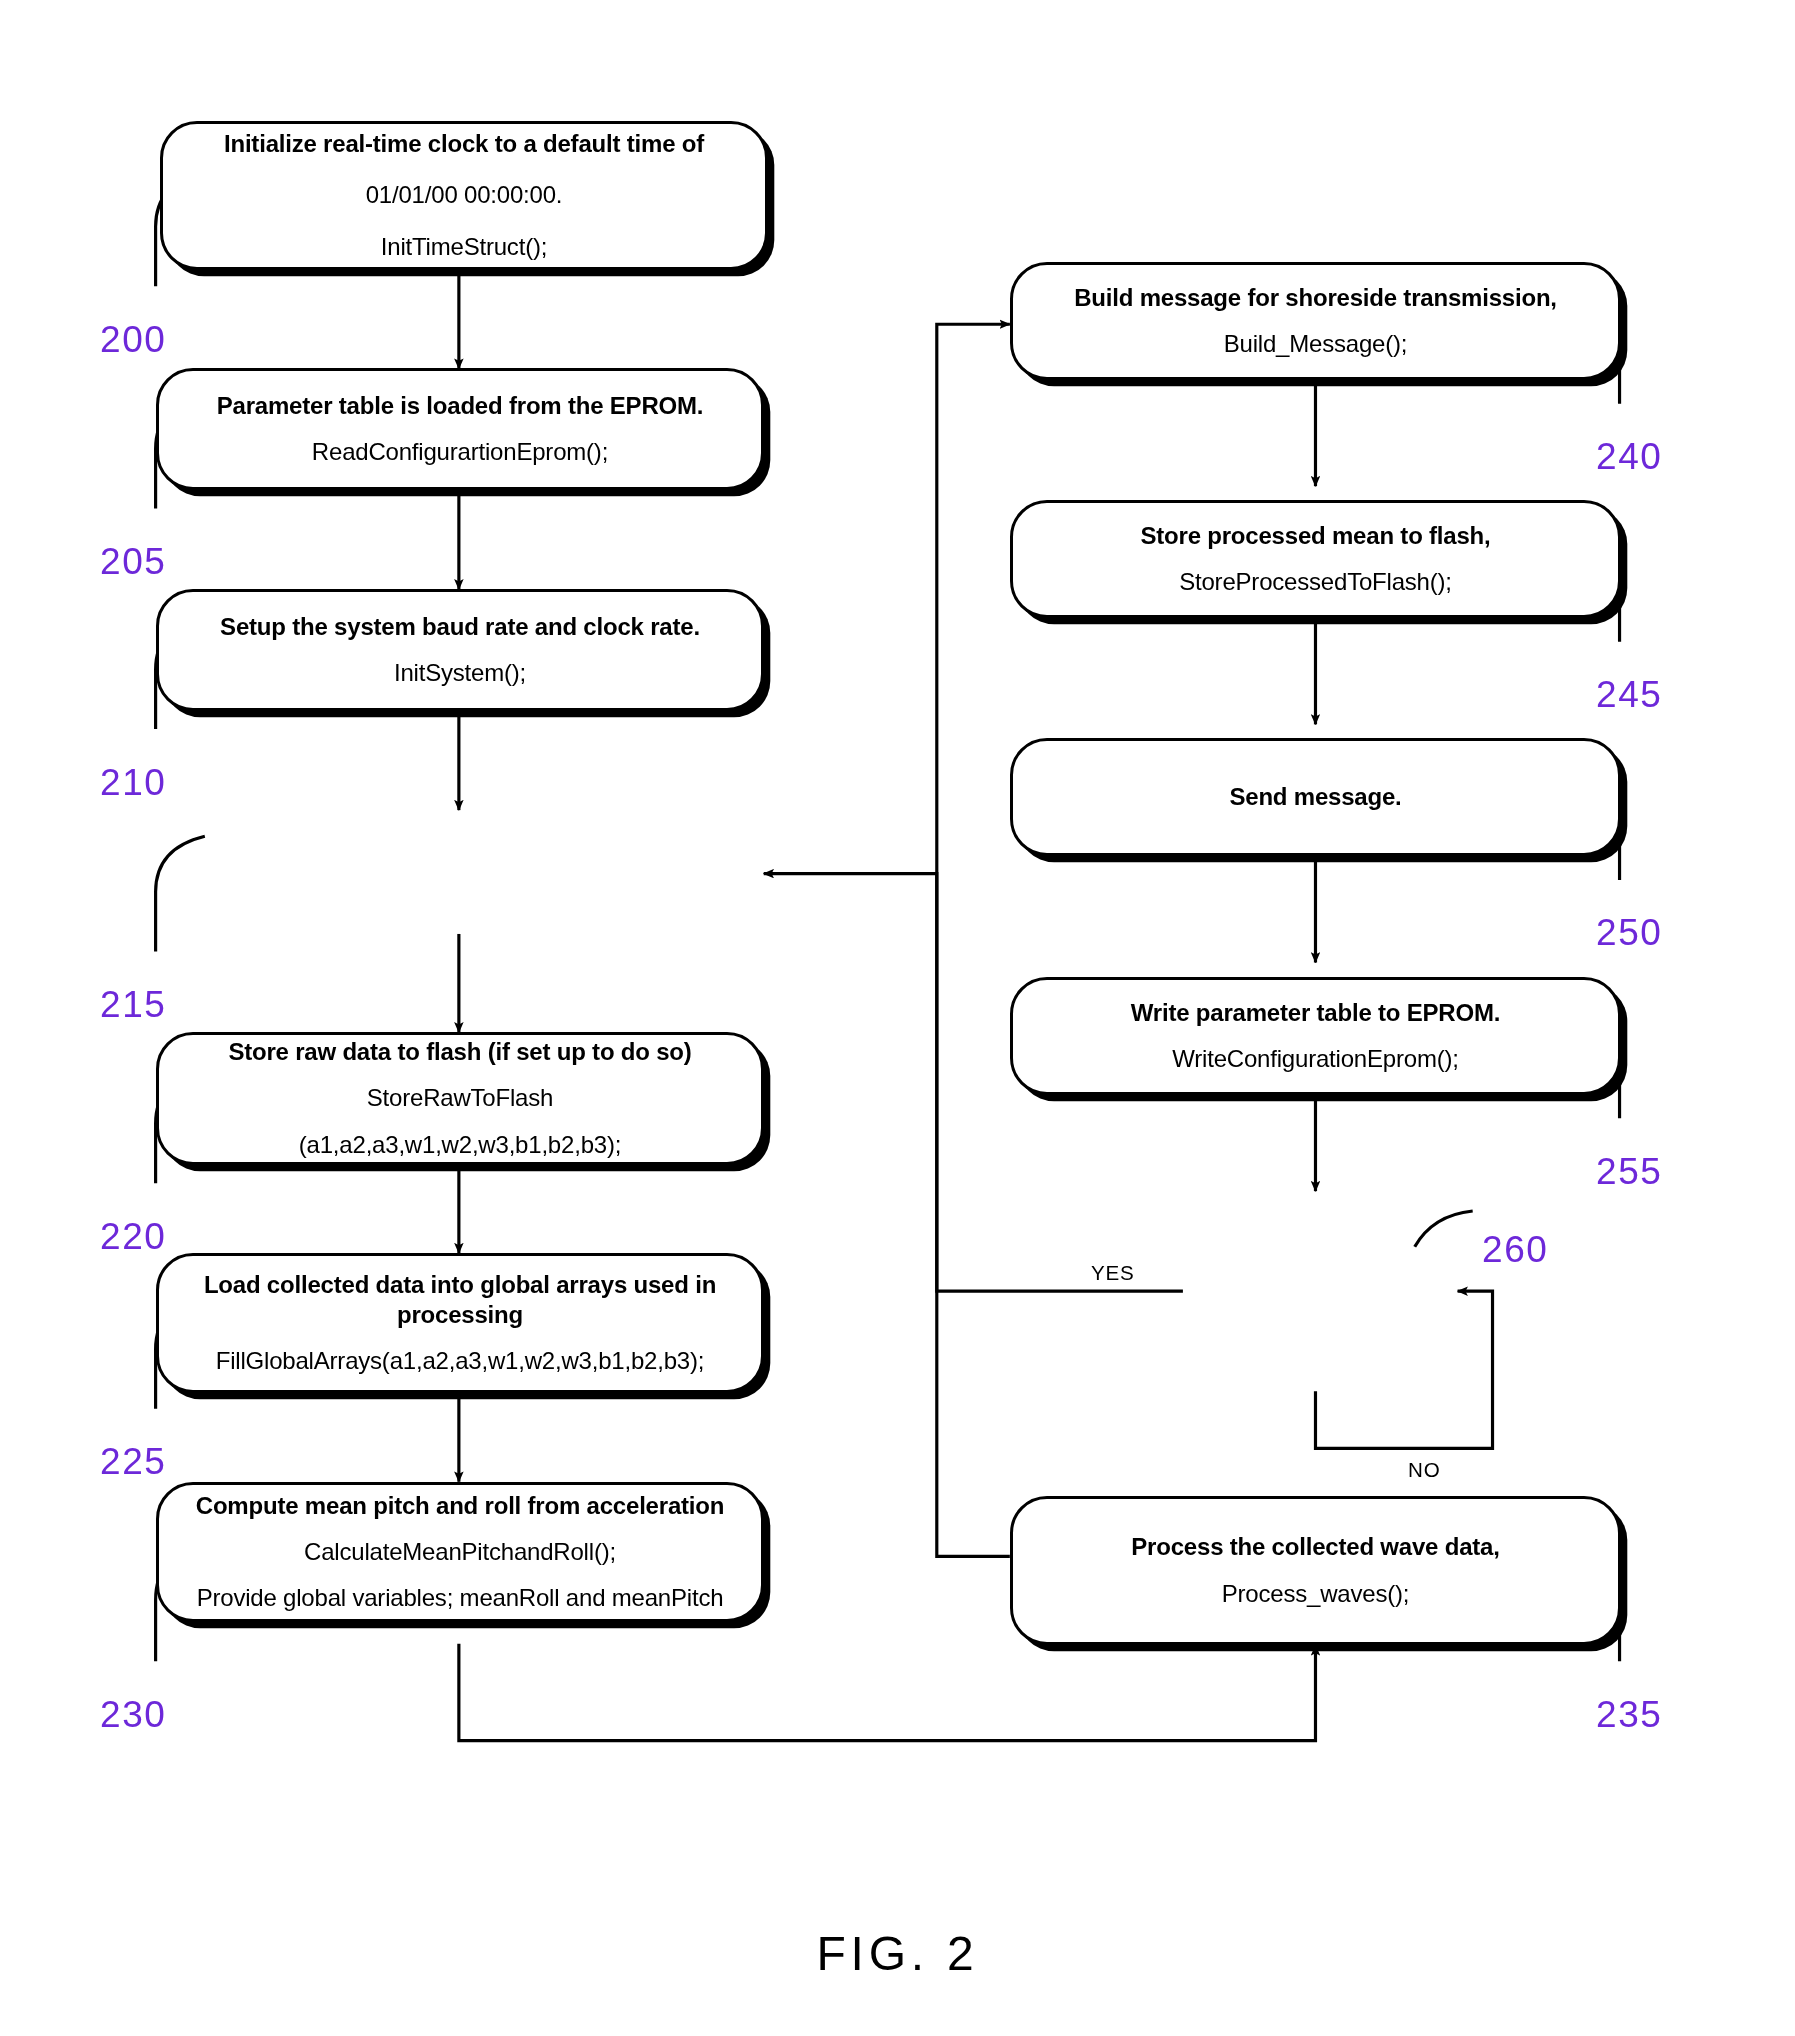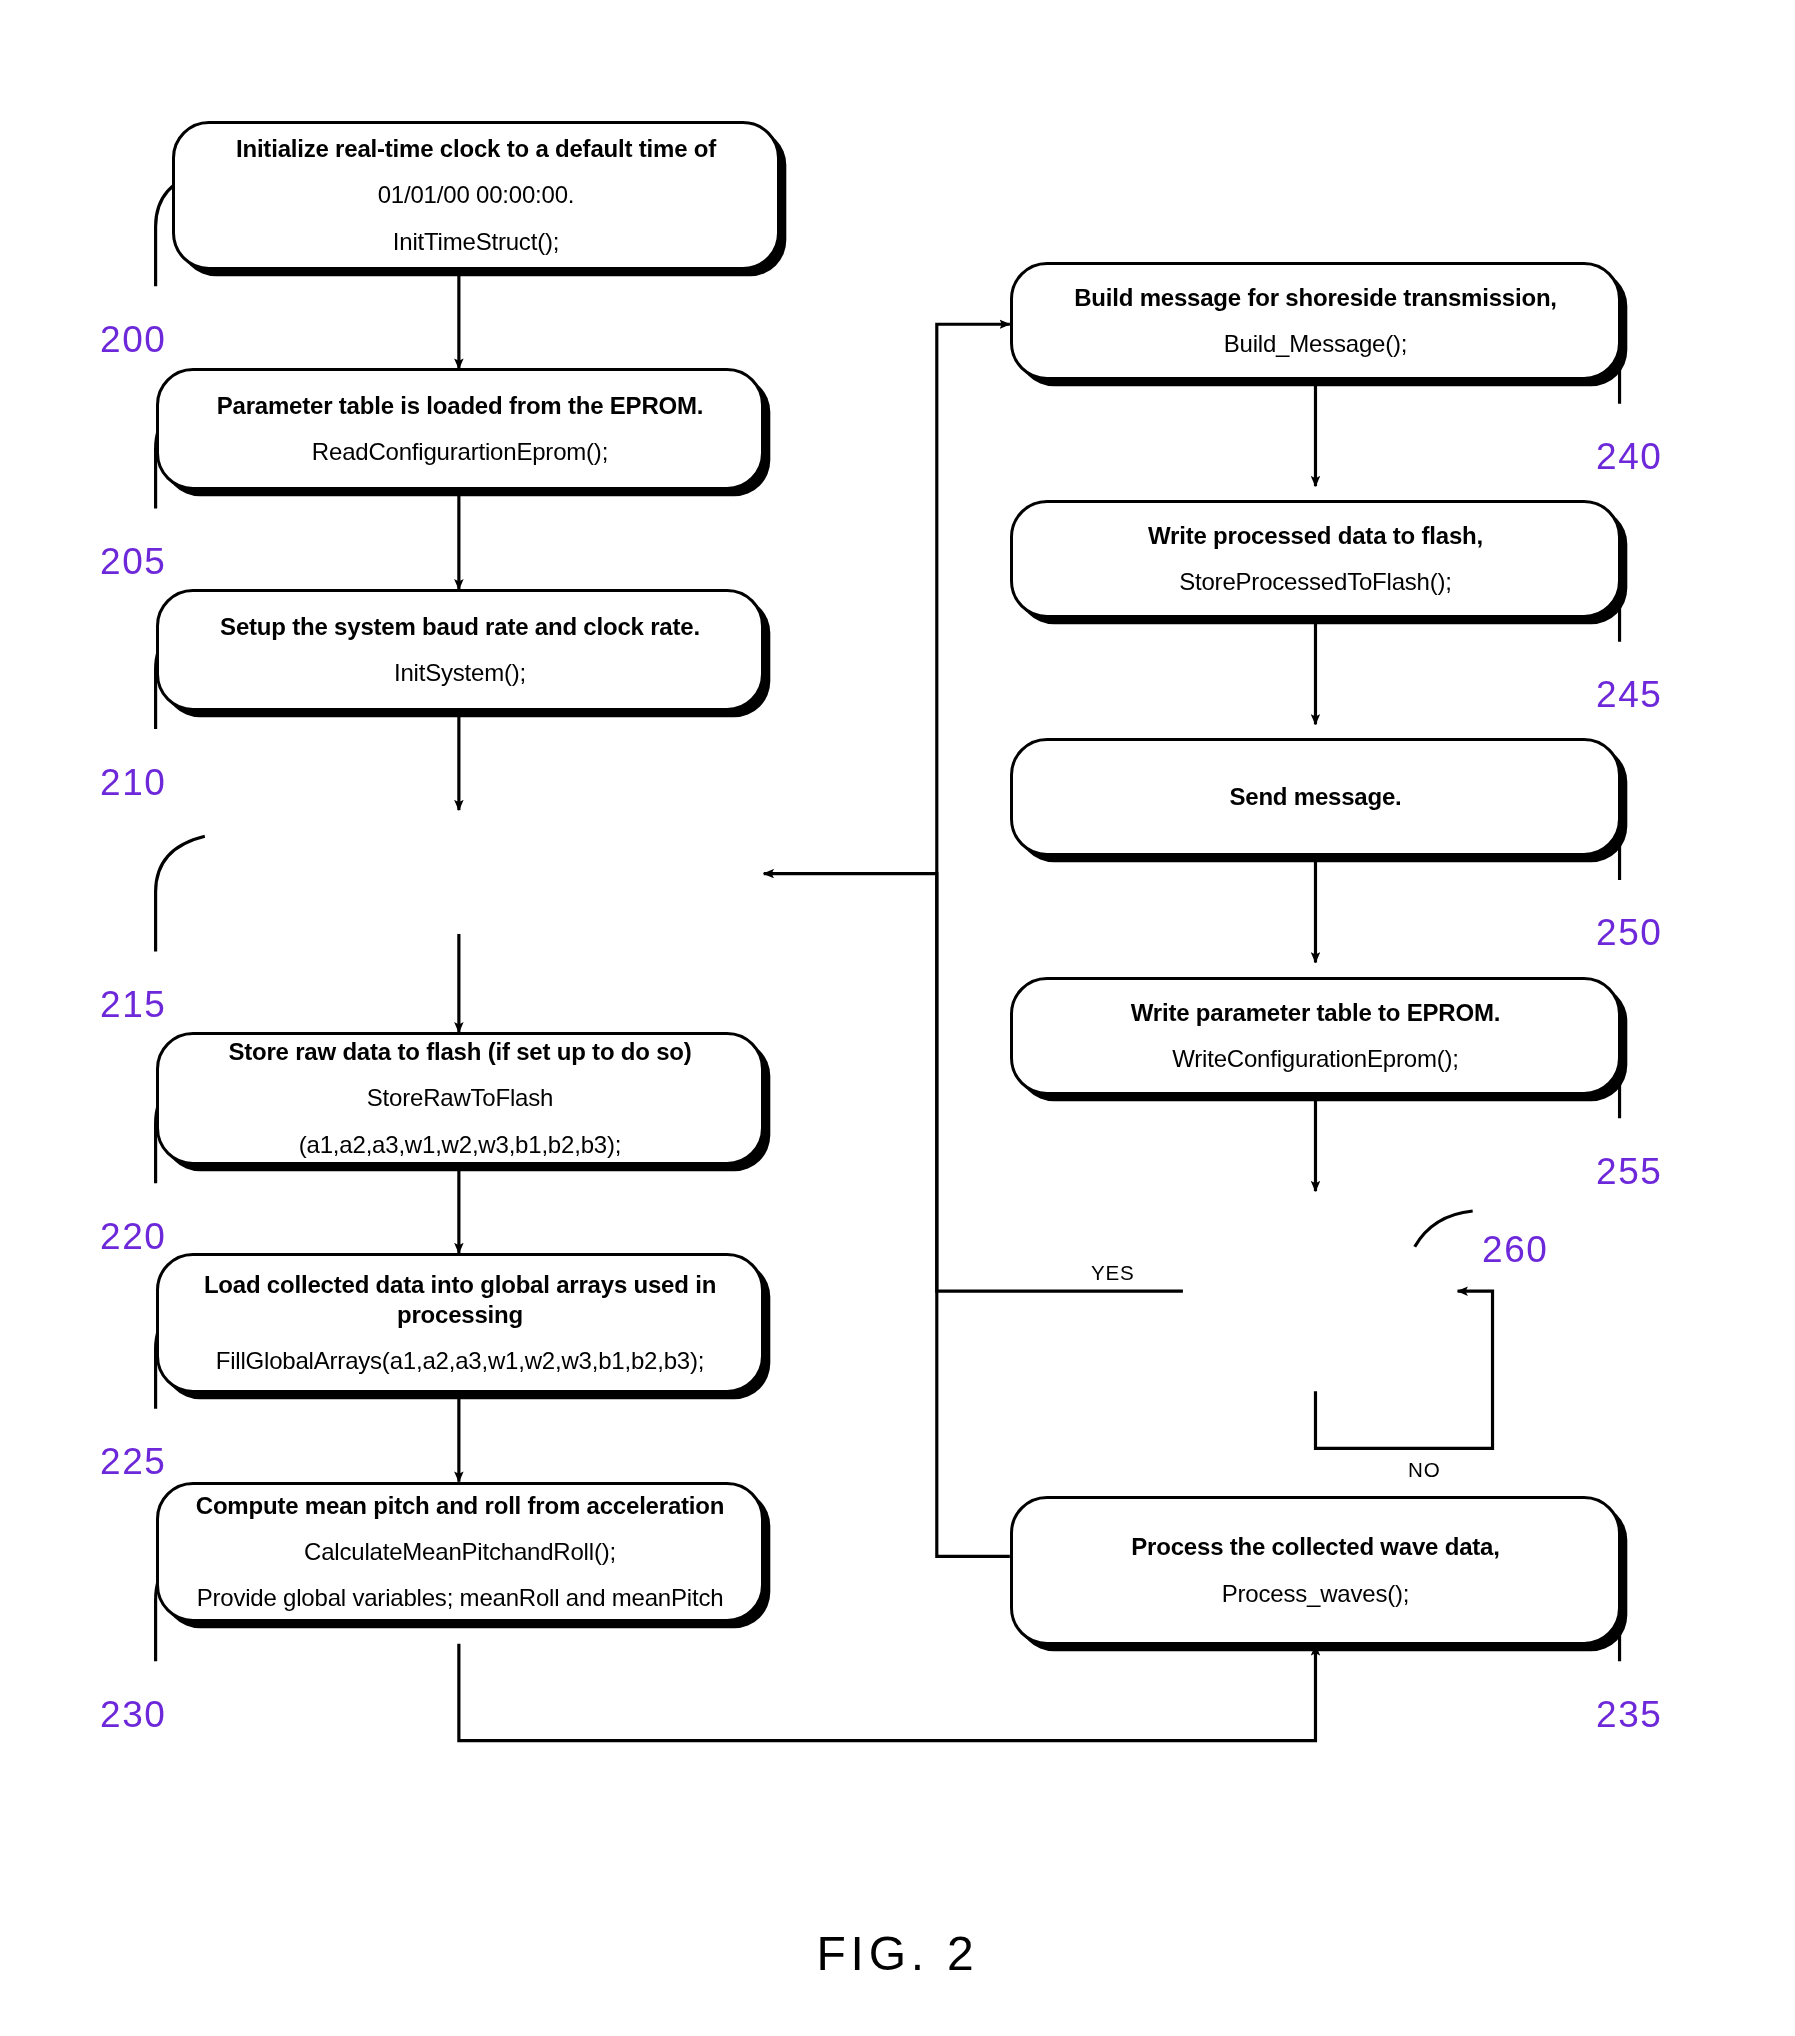--- a/index.html
+++ b/index.html
@@ -160,21 +160,21 @@
       <path d="M2040,508 L2040,433 Q2040,378 1978,363"></path>
       <path d="M2040,808 L2040,733 Q2040,678 1978,663"></path>
       <path d="M2040,1108 L2040,1033 Q2040,978 1978,963"></path>
       <path d="M2040,1408 L2040,1333 Q2040,1278 1978,1263"></path>
       <path d="M2040,2092 L2040,2015 Q2040,1958 1978,1942"></path>
 
       <path d="M1855,1525 Q1805,1530 1782,1570"></path>
     </g>
   </svg>
 
-  <div class="node" style="left:172px; top:121px; width:608px; height:149px;">
+  <div class="node" style="left:160px; top:121px; width:608px; height:149px;justify-content:space-between;">
     <span class="ln b">Initialize real-time clock to a default time of</span>
     <span class="ln n">01/01/00 00:00:00.</span>
     <span class="ln n">InitTimeStruct();</span>
   </div>
 
   <div class="node" style="left:156px; top:368px; width:608px; height:122px;">
     <span class="ln b">Parameter table is loaded from the EPROM.</span>
     <span class="ln n">ReadConfigurartionEprom();</span>
   </div>
 
@@ -201,21 +201,21 @@
     <span class="ln n">CalculateMeanPitchandRoll();</span>
     <span class="ln n">Provide global variables; meanRoll and meanPitch</span>
   </div>
 
   <div class="node" style="left:1010px; top:262px; width:611px; height:118px;">
     <span class="ln b">Build message for shoreside transmission,</span>
     <span class="ln n">Build_Message();</span>
   </div>
 
   <div class="node" style="left:1010px; top:500px; width:611px; height:118px;">
-    <span class="ln b">Write processed data to flash,</span>
+    <span class="ln b">Store processed mean to flash,</span>
     <span class="ln n">StoreProcessedToFlash();</span>
   </div>
 
   <div class="node" style="left:1010px; top:738px; width:611px; height:118px;">
     <span class="ln b">Send message.</span>
   </div>
 
   <div class="node" style="left:1010px; top:977px; width:611px; height:118px;">
     <span class="ln b">Write parameter table to EPROM.</span>
     <span class="ln n">WriteConfigurationEprom();</span>

